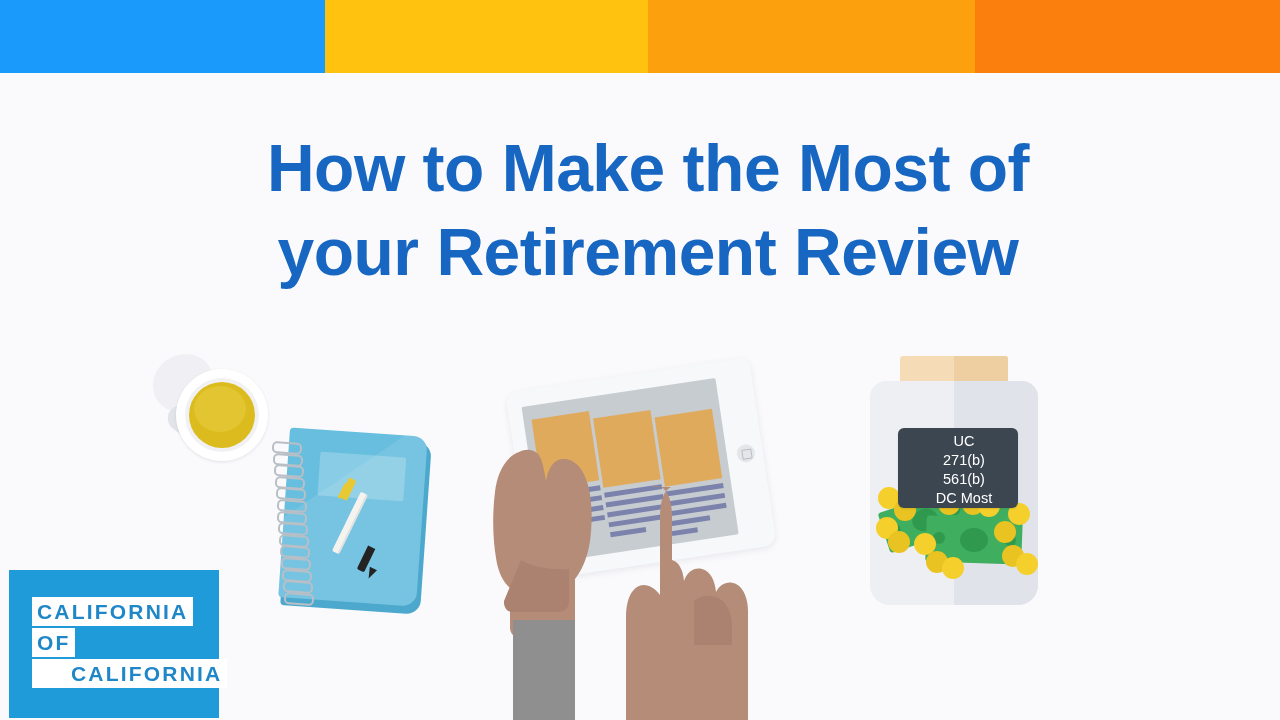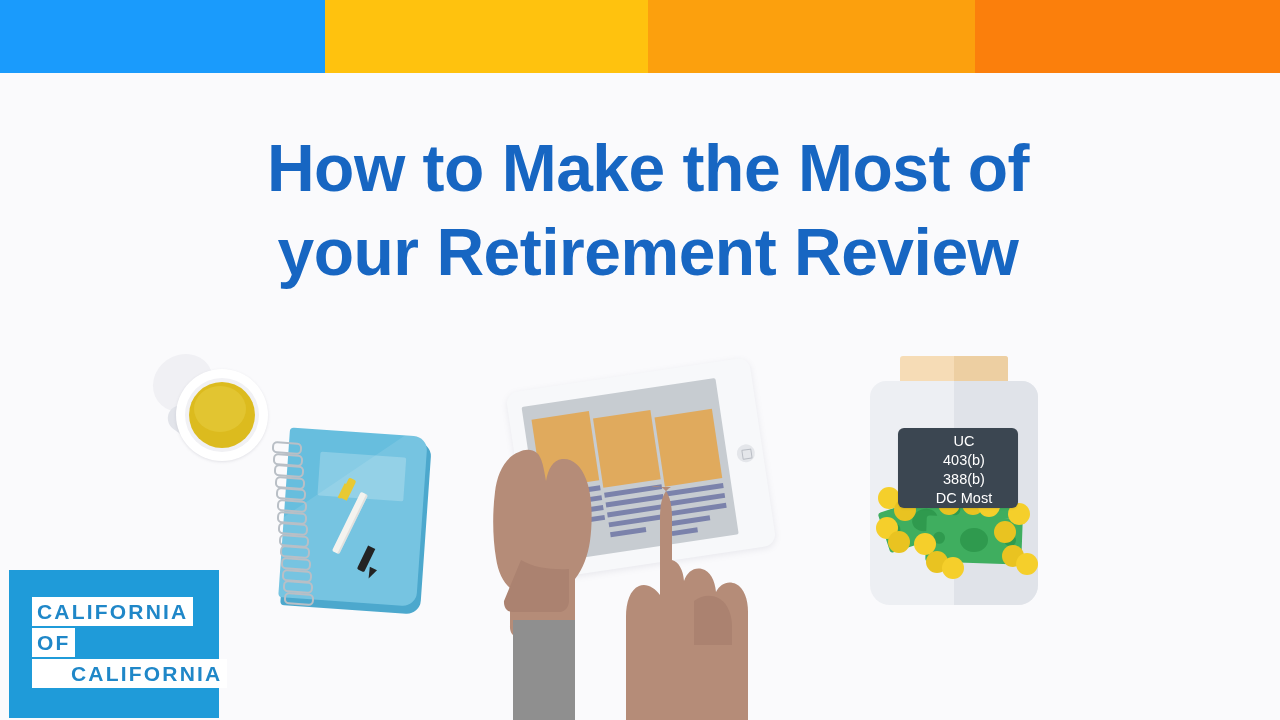--- a/index.html
+++ b/index.html
@@ -460,22 +460,22 @@
       <div class="coin" style="left:72px;top:176px"></div>
       <div class="coin dark" style="left:92px;top:112px"></div>
       <div class="coin" style="left:108px;top:114px"></div>
       <div class="coin dark" style="left:124px;top:140px"></div>
       <div class="coin" style="left:138px;top:122px"></div>
       <div class="coin dark" style="left:132px;top:164px"></div>
       <div class="coin" style="left:146px;top:172px"></div>
 
       <div class="label">
         <span>UC</span>
-        <span>403(b)</span>
-        <span>388(b)</span>
+        <span>271(b)</span>
+        <span>561(b)</span>
         <span>DC Most</span>
       </div>
     </div>
   </div>
 
   <div id="uc-logo">
     <div class="uc-line" id="uc-l1">CALIFORNIA</div>
     <div class="uc-line" id="uc-l2">OF</div>
     <div class="uc-line" id="uc-l3">CALIFORNIA</div>
   </div>

